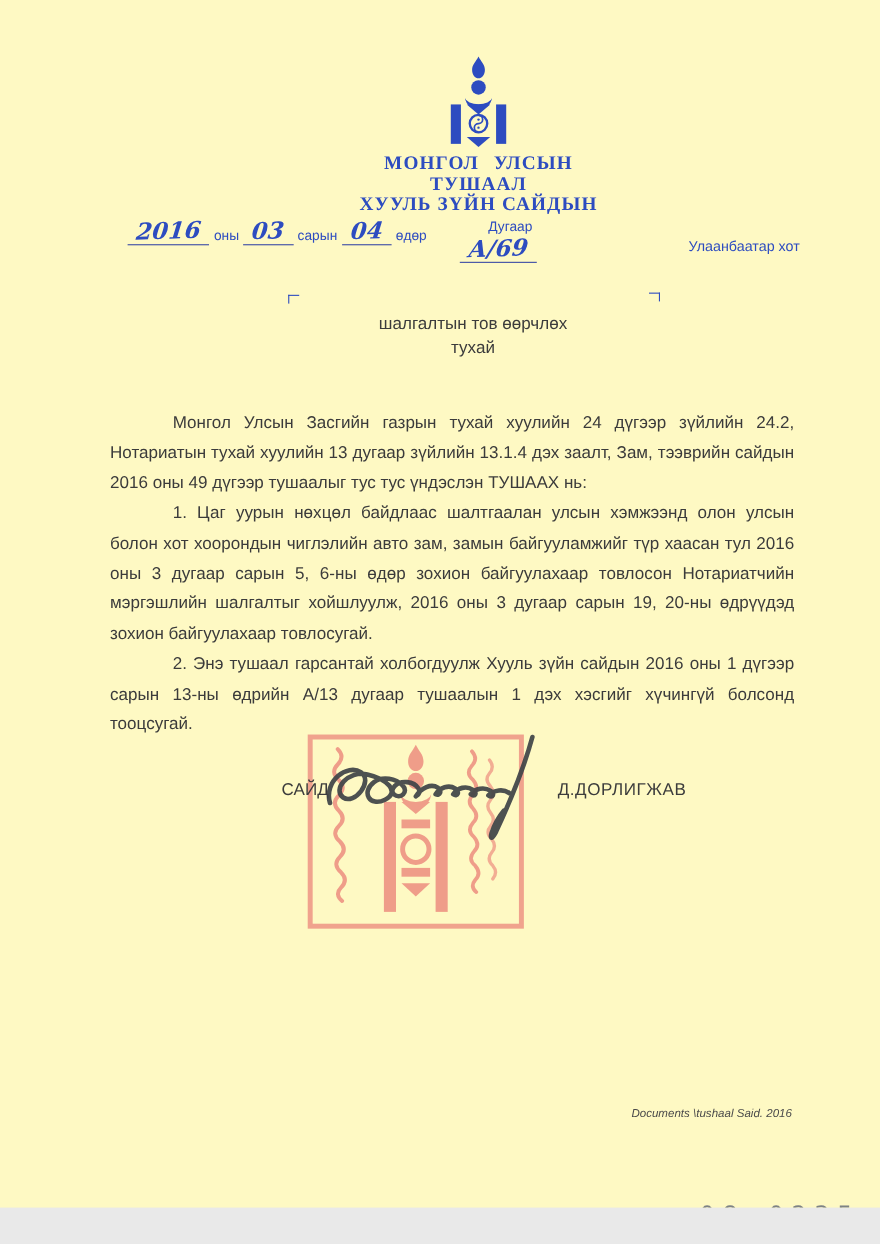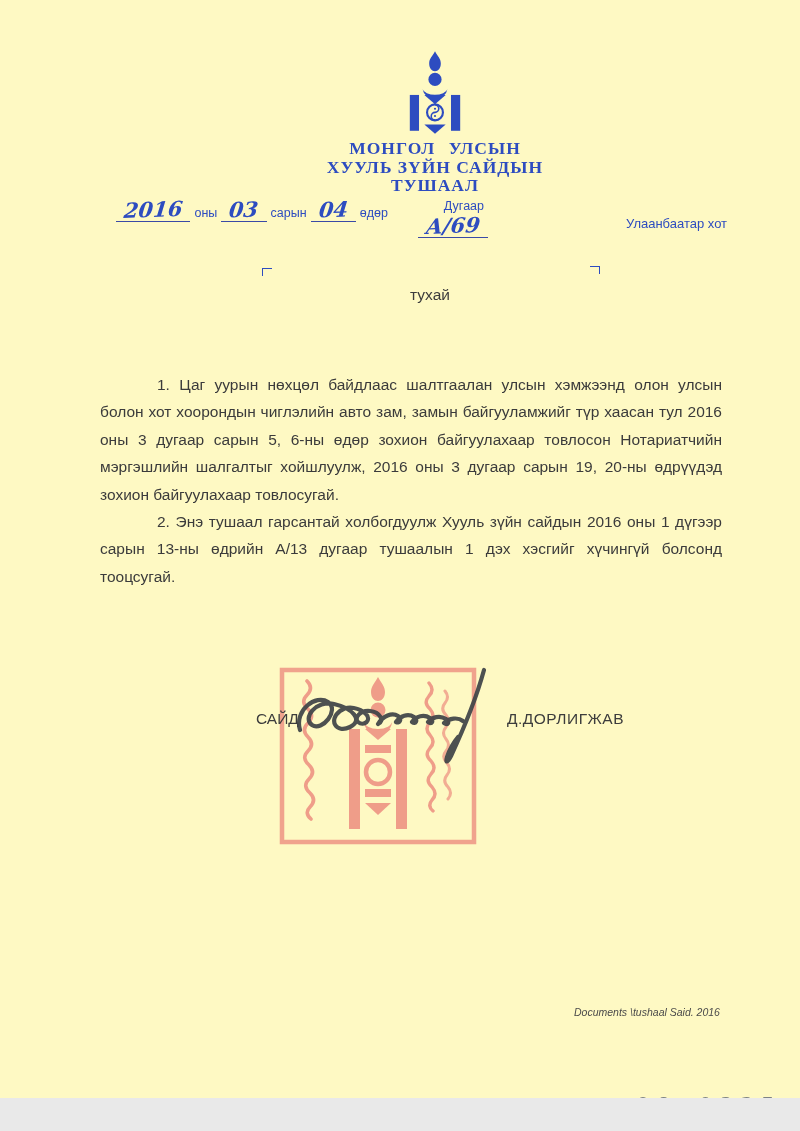--- a/index.html
+++ b/index.html
@@ -74,22 +74,22 @@
       <circle cx="32" cy="64" r="8.2" fill="none" stroke="#2d4cc0" stroke-width="2.2"></circle>
       <path d="M32,56.2 a3.9,3.9 0 0 1 0,7.8 a3.9,3.9 0 0 0 0,7.8" fill="none" stroke="#2d4cc0" stroke-width="1.6"></path>
       <circle cx="32" cy="60.2" r="1.1"></circle>
         <circle cx="32" cy="67.8" r="1.1"></circle>
       <path d="M21,76.5 h22 l-11,9.5 z"></path>
     </g>
   </svg>
 
   <div class="authority">
     <div class="l1">МОНГОЛ УЛСЫН</div>
+    <div>ТУШААЛ</div>
     <div>ХУУЛЬ ЗҮЙН САЙДЫН</div>
-    <div>ТУШААЛ</div>
   </div>
 
   <div class="date-group" style="left:116px; top:199px;">
     <span class="uline"><span class="hw">2016</span></span>
     <span class="lbl">оны</span>
     <span class="uline"><span class="hw">03</span></span>
     <span class="lbl">сарын</span>
     <span class="uline"><span class="hw">04</span></span>
     <span class="lbl">өдөр</span>
   </div>
@@ -97,24 +97,26 @@
   <div class="date-group" style="left:418px; top:199px;flex-direction:column;">
     <span class="lbl">Дугаар</span>
     <span class="uline"><span class="hw">А/69</span></span>
   </div>
 
   <div class="city">Улаанбаатар хот</div>
 
   <div class="corner l"></div>
   <div class="corner r"></div>
   <div class="subject">
+    <div>шалгалтын тов өөрчлөх</div>
     <div>тухай</div>
   </div>
 
   <div class="body-text">
+    <p>Монгол Улсын Засгийн газрын тухай хуулийн 24 дүгээр зүйлийн 24.2, Нотариатын тухай хуулийн 13 дугаар зүйлийн 13.1.4 дэх заалт, Зам, тээврийн сайдын 2016 оны 49 дүгээр тушаалыг тус тус үндэслэн ТУШААХ нь:</p>
     <p>1. Цаг уурын нөхцөл байдлаас шалтгаалан улсын хэмжээнд олон улсын болон хот хоорондын чиглэлийн авто зам, замын байгууламжийг түр хаасан тул 2016 оны 3 дугаар сарын 5, 6-ны өдөр зохион байгуулахаар товлосон Нотариатчийн мэргэшлийн шалгалтыг хойшлуулж, 2016 оны 3 дугаар сарын 19, 20-ны өдрүүдэд зохион байгуулахаар товлосугай.</p>
     <p>2. Энэ тушаал гарсантай холбогдуулж Хууль зүйн сайдын 2016 оны 1 дүгээр сарын 13-ны өдрийн А/13 дугаар тушаалын 1 дэх хэсгийг хүчингүй болсонд тооцсугай.</p>
   </div>
 
   <svg class="stamp" viewBox="0 0 202 182" xmlns="http://www.w3.org/2000/svg">
     <g stroke="#e86f8a" fill="none" stroke-linecap="round">
       <rect x="5" y="5" width="192" height="172" stroke-width="4.5" opacity="0.85"></rect>
       <path stroke-width="3.6" opacity="0.9" d="M30,16 q7,7 0,14 q-7,7 1,14 q7,7 0,14 q-7,7 0,14 q7,7 0,14 q-7,7 1,14 q7,7 0,14 q-7,7 1,14 q7,7 0,14 q-6,6 1,12"></path>
       <path stroke-width="3.4" opacity="0.9" d="M152,18 q6,7 0,13 q-6,7 1,13 q6,7 0,13 q-6,7 0,13 q6,7 0,13 q-6,7 1,13 q6,7 0,13 q-6,7 1,13 q6,7 0,13 q-5,6 1,11"></path>
       <path stroke-width="3" opacity="0.75" d="M168,26 q5,6 0,12 q-5,6 1,12 q5,6 0,12 q-5,6 0,12 q5,6 0,12 q-5,6 1,12 q5,6 0,12 q-5,6 1,12 q5,6 0,12"></path>

